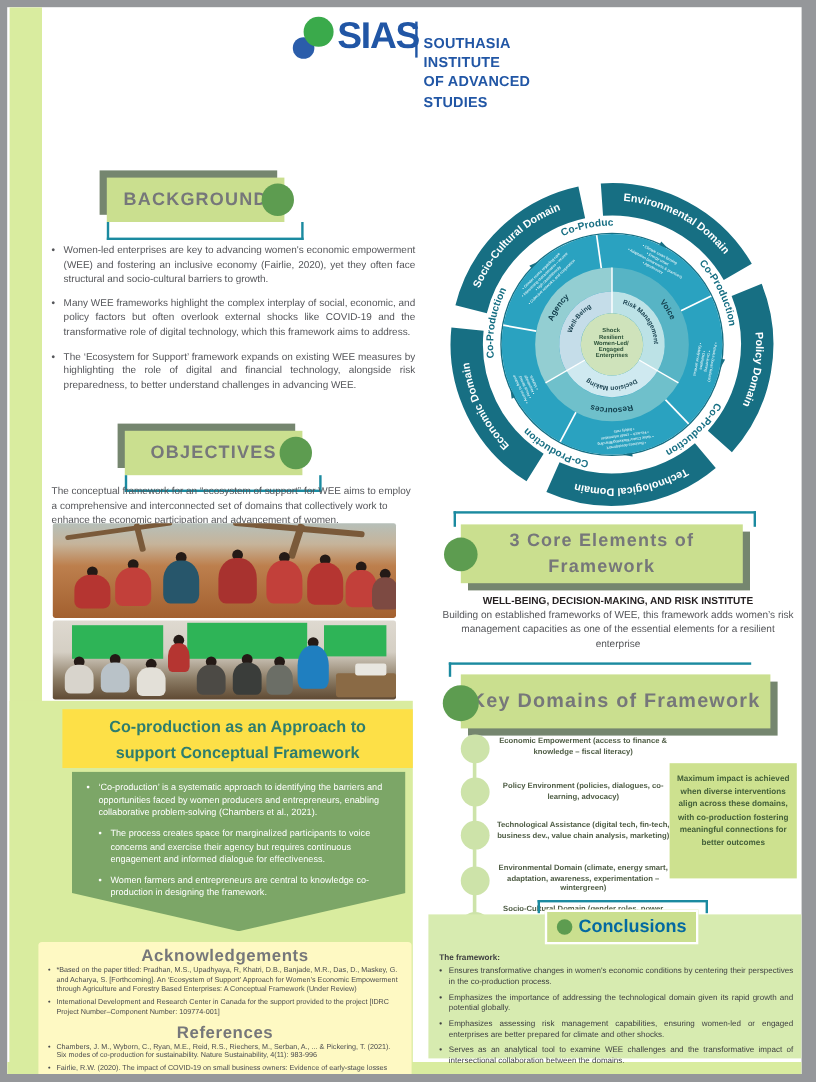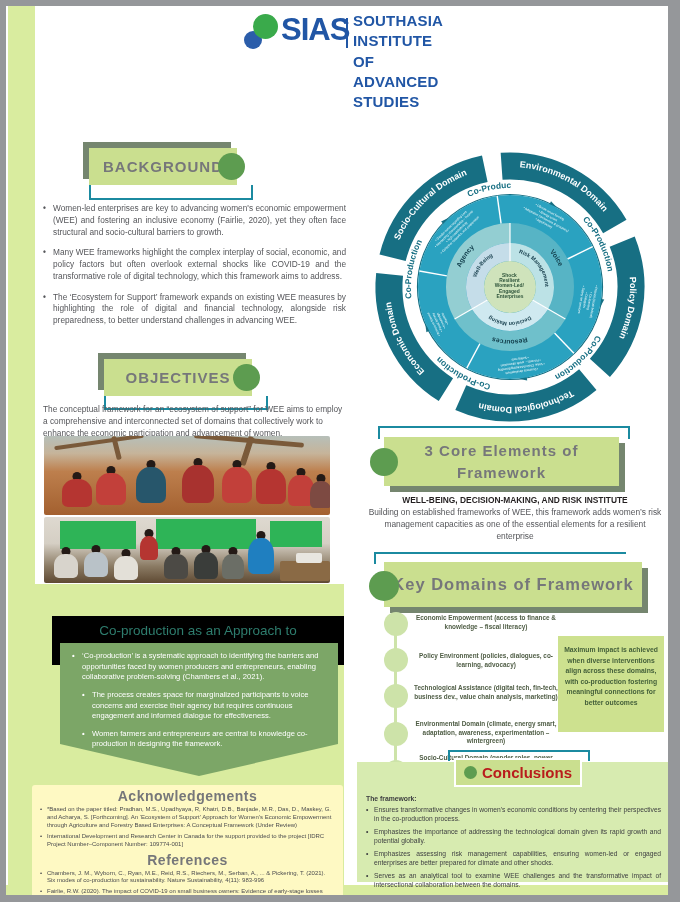--- a/index.html
+++ b/index.html
@@ -8,21 +8,21 @@
   .page{position:absolute; left:6px; top:6px; width:662px; height:889px; background:#ffffff; overflow:hidden;}
   .strip{position:absolute; left:2px; top:0; width:27px; height:100%; background:#d9ec9f;}
   .bottom-strip{position:absolute; left:0; top:879px; width:662px; height:10px; background:#d9ec9f;}
 
   
   .logo{position:absolute; left:237px; top:5px; width:220px; height:42px;}
   .logo .c-green{position:absolute; left:10px; top:3px; width:25px; height:25px; border-radius:50%; background:#3aaa4b;}
   .logo .c-blue{position:absolute; left:1px; top:20px; width:18px; height:18px; border-radius:50%; background:#2b5daa;}
   .logo .sias{position:absolute; left:38px; top:1px; font-size:31px; font-weight:800; letter-spacing:-1px; color:#2156a5;}
   .logo .div{position:absolute; left:103px; top:7px; width:2px; height:30px; background:#2156a5;}
-  .logo .org{position:absolute; left:110px; top:0; font-size:15px; font-weight:700; color:#2156a5; line-height:1.35; letter-spacing:.2px;}
+  .logo .org{position:absolute; left:110px; top:17px; font-size:12px; font-weight:700; color:#2156a5; line-height:1.35; letter-spacing:.2px;}
 
   
   .banner{position:absolute; left:29px; top:48px; width:633px; height:86px; background:#83a966; color:#fff; text-align:center;}
   .banner .t1{font-size:14.5px; font-weight:700; padding-top:9px;}
   .banner .t2{font-size:16px; font-weight:700; padding-top:4px;}
   .banner .t3{font-size:11.5px; font-weight:700; padding-top:5px;}
   .banner .t4{font-size:11px; font-weight:700; padding-top:2px;}
 
   
   .hdr{position:absolute; background:#cadf8f; color:#76777a; font-weight:700; letter-spacing:1px;
@@ -46,22 +46,22 @@
   .ph1{left:38px; top:430px; width:286px; height:79px; background:linear-gradient(#b6bfb9 0%,#c6b49a 22%,#bd7f4d 45%,#a3602f 100%);}
   .ph2{left:38px; top:511px; width:286px; height:66px; background:linear-gradient(#ded9d0 0%,#d5cfc4 40%,#8a7a63 75%,#5f4a33 100%);}
   .branch{position:absolute; background:#7a5a3a; border-radius:2px;}
   .person{position:absolute;}
   .person .head{position:absolute; left:50%; transform:translateX(-50%); top:0; width:9px; height:9px; border-radius:50%; background:#241a16;}
   .person .bodyy{position:absolute; top:7px; left:0; width:100%; height:70%; border-radius:45% 45% 20% 20%;}
   .wallg{position:absolute; background:#2eb457;}
 
   
   .left-panel{position:absolute; left:2px; top:578px; width:336px; height:311px; background:#d9ec9f;}
-  .copro-title{position:absolute; left:46px; top:585px; width:292px; height:49px; background:#000000; color:#2e7d6e;
-               font-weight:400; font-size:13.5px; text-align:center; line-height:1.65; padding-top:4px; box-sizing:border-box;margin-top:25px;}
+  .copro-title{position:absolute; left:46px; top:585px; width:292px; height:49px; background:#fde047; color:#2e7d6e;
+               font-weight:700; font-size:13.5px; text-align:center; line-height:1.65; padding-top:4px; box-sizing:border-box;}
   .copro-box{position:absolute; left:54px; top:637px; width:278px; height:133px; background:#7ca667; color:#ffffff;
              clip-path:polygon(0 0,100% 0,100% 76%,50% 100%,0 76%); font-size:7.6px; line-height:1.4; font-weight:500;
              padding:8px 12px 0 12px; box-sizing:border-box;}
   .copro-box .b-row{margin-bottom:7px;}
   .copro-box .indent{margin-left:10px;}
   .copro-box .tx{text-align:left;}
 
   .ack-box{position:absolute; left:26px; top:779px; width:311px; height:121px; background:#fef9c3; border-radius:3px; padding:3px 8px; box-sizing:border-box;}
   .sec-title{color:#76777a; font-weight:700; font-size:14px; text-align:center; letter-spacing:.5px;}
   .micro{font-size:6px; line-height:1.32; color:#4a4b4e; font-weight:500;}
@@ -74,21 +74,21 @@
   .core-body{position:absolute; left:360px; top:501px; width:298px; text-align:center; font-size:8.4px; color:#55565a; line-height:1.4; font-weight:500;}
 
   .kd-line{position:absolute; left:388px; top:614px; width:3px; height:158px; background:#cde3a9;}
   .kd-dot{position:absolute; width:24px; height:24px; border-radius:50%; background:#cde3a9;}
   .kd-item{position:absolute; left:404px; width:152px; text-align:center; font-size:6.4px; font-weight:700; color:#4f5d45; line-height:1.35;}
   .callout{position:absolute; left:552px; top:630px; width:106px; height:96px; background:#cde18f; color:#44603a;
            font-weight:700; font-size:6.8px; text-align:center; line-height:1.55; padding:9px 6px; box-sizing:border-box;}
 
   .concl-box{position:absolute; left:351px; top:756px; width:311px; height:120px; background:#d7ebb0;}
   .concl-hdr{position:absolute; left:448px; top:752px; width:128px; height:29px; background:#cadf8f; border:2px solid #ffffff;
-             color:#b91c1c; font-weight:700; font-size:15px; display:flex; align-items:center; justify-content:center; box-sizing:border-box;}
+             color:#0369a1; font-weight:700; font-size:15px; display:flex; align-items:center; justify-content:center; box-sizing:border-box;}
   .concl-intro{position:absolute; left:360px; top:789px; font-size:6.8px; font-weight:700; color:#3d3e40;}
   .concl-list{position:absolute; left:360px; top:799px; width:295px; font-size:6.7px; color:#3d3e40; line-height:1.35; font-weight:500;}
   .concl-list .b-row{margin-bottom:4px;}
   .concl-list .bl{width:8px; flex:0 0 8px;}
 
   svg text{font-family:"Liberation Sans", sans-serif;}
 </style>
 </head>
 <body>
 

